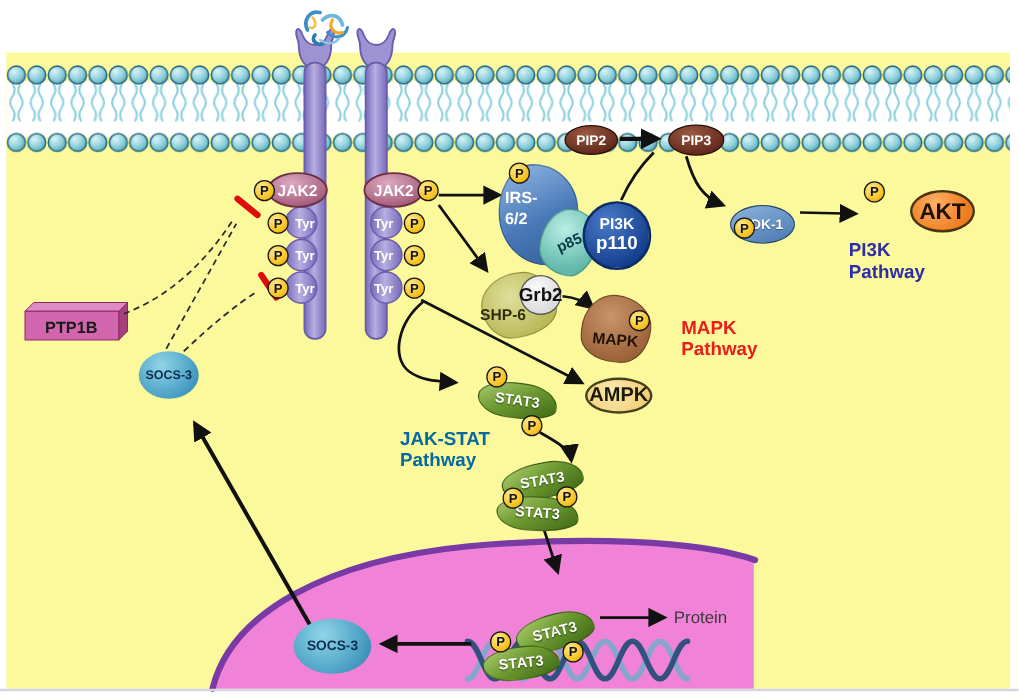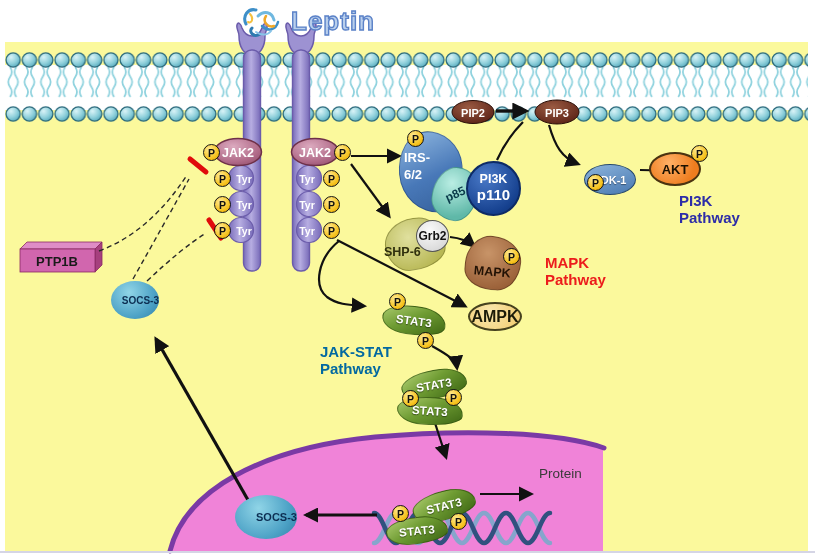--- a/index.html
+++ b/index.html
@@ -7,34 +7,34 @@
   .abs{position:absolute;}
   #cytoplasm{left:5px;top:42px;width:803px;height:509px;background:#fbf99c;}
   #membrane-svg{left:5px;top:52px;z-index:2;}
   #main-svg{left:0;top:0;z-index:3;pointer-events:none;}
   .blob{position:absolute;z-index:4;display:flex;align-items:center;justify-content:center;
         font-weight:bold;color:#fff;text-align:center;}
   .green{background:linear-gradient(150deg,#a9c96b 5%,#6f9c33 45%,#456f19 90%);
          border:1px solid rgba(40,70,10,.55);border-radius:55% 45% 60% 40% / 50% 60% 40% 55%;
          font-size:11.5px;text-shadow:0 1px 1px rgba(0,0,0,.45);letter-spacing:.3px;}
   .teal-oval{background:radial-gradient(circle at 38% 30%,#90d5e7,#4da2c6 62%,#2f7fa6);
-         border-radius:50%;color:#0c2e52;justify-content:flex-end;}
+         border-radius:50%;color:#0c2e52;}
   .p-badge{position:absolute;z-index:5;width:17px;height:17px;border-radius:50%;
          background:radial-gradient(circle at 35% 30%,#ffe990,#f6c21c 65%,#d99a08);
          border:1.6px solid #151515;box-sizing:border-box;display:flex;align-items:center;justify-content:center;
          font-size:10.5px;font-weight:bold;color:#111;}
   .pathway{position:absolute;z-index:6;font-weight:bold;font-size:15px;line-height:1.15;}
   .svgtxt{font-family:"Liberation Sans",sans-serif;font-weight:bold;}
   #leptin-title{left:291px;top:6px;z-index:6;font-size:26px;font-weight:bold;color:#b9cfec;
       -webkit-text-stroke:1.4px #5b82c8;letter-spacing:1px;}
   #irs-text{left:404px;top:150px;z-index:5;color:#fff;font-weight:bold;font-size:13px;line-height:1.3;}
   #pi3k-circle{left:466px;top:161px;width:55px;height:55px;border-radius:50%;flex-direction:column;
       background:radial-gradient(circle at 35% 28%,#4a7ac8,#16418f 72%,#0d2f6e);
       border:2px solid #0d2b66;box-sizing:border-box;font-size:12.5px;line-height:1.1;}
-  #protein-label{left:539px;top:466px;z-index:6;font-size:13.5px;color:#3a3a3a;}
+  #protein-label{left:539px;top:486px;z-index:6;font-size:13.5px;color:#3a3a3a;}
   .dimline{line-height:1.05;}
 </style>
 </head>
 <body>
 
 <div id="stage">
 
   <div id="cytoplasm" class="abs"></div>
 
   <svg id="membrane-svg" class="abs" width="803" height="70">
@@ -162,43 +162,42 @@
     <g fill="none" stroke-linecap="round">
       <path d="M8,22 C4,14 10,6 18,8" stroke="#3e8fc8" stroke-width="3"></path>
       <path d="M14,26 C10,30 16,36 22,32" stroke="#2f7ab0" stroke-width="3"></path>
       <path d="M20,14 C26,8 34,10 36,18" stroke="#6fb8e0" stroke-width="3"></path>
       <path d="M24,24 C30,30 38,28 40,20" stroke="#3e8fc8" stroke-width="2.5"></path>
       <path d="M28,14 C24,20 30,26 36,24" stroke="#f0a828" stroke-width="2.5"></path>
       <path d="M12,12 C16,16 14,22 10,20" stroke="#f4c040" stroke-width="2"></path>
       <path d="M18,30 C24,34 30,33 33,29" stroke="#88c4e8" stroke-width="2"></path>
     </g>
   </svg>
-  <div id="leptin-title" class="abs">Leptin</div>
 
   <div class="blob" style="left:399px;top:131px;width:62px;height:80px;background:linear-gradient(160deg,#85aeda 8%,#4878b8 55%,#35609a);border-radius:45% 55% 40% 60% / 50% 45% 55% 50%;transform:rotate(-5deg);border:1px solid rgba(20,50,100,.4)"></div>
   <div id="irs-text" class="abs dimline">
     <div>IRS-</div>
     <div>6/2</div>
   </div>
   <div class="blob" style="left:432px;top:167px;width:44px;height:52px;background:radial-gradient(circle at 40% 30%,#baeee4,#5fb8a8 75%);border-radius:50% 50% 45% 55% / 60% 40% 60% 40%;transform:rotate(8deg);border:1px solid rgba(20,90,80,.35)">
     <span style="transform:rotate(-32deg);color:#0a3a4a;font-size:12px">p85</span>
   </div>
   <div id="pi3k-circle" class="blob">
     <div>PI3K</div>
     <div style="font-size:15px">p110</div>
   </div>
   <div class="blob" style="left:584px;top:164px;width:52px;height:31px;border-radius:50%;background:linear-gradient(160deg,#8cb4dc,#4878b0);border:1.5px solid #24486e;box-sizing:border-box;font-size:11px;text-shadow:0 1px 1px rgba(0,0,0,.4)">
     <span>PDK-1</span>
   </div>
-  <div class="blob" style="left:649px;top:152px;width:52px;height:34px;border-radius:50%;background:radial-gradient(circle at 38% 30%,#ffb066,#ee7d1f 70%);border:2px solid #4a3310;box-sizing:border-box;color:#1a1000;font-size:13px">
+  <div class="blob" style="left:728px;top:152px;width:52px;height:34px;border-radius:50%;background:radial-gradient(circle at 38% 30%,#ffb066,#ee7d1f 70%);border:2px solid #4a3310;box-sizing:border-box;color:#1a1000;font-size:18px">
     <span>AKT</span>
   </div>
   <div class="blob" style="left:385px;top:218px;width:58px;height:50px;background:radial-gradient(circle at 40% 35%,#e0e09e,#b8b855 75%);border-radius:55% 45% 60% 40% / 50% 60% 40% 55%;transform:rotate(-8deg);border:1px solid rgba(90,90,20,.4)"></div>
   <div class="abs" style="left:384px;top:245px;z-index:5;color:#30300e;font-weight:bold;font-size:12.5px">SHP-6</div>
-  <div class="blob" style="left:416px;top:220px;width:33px;height:32px;border-radius:50%;background:radial-gradient(circle at 40% 32%,#fafafa,#d8d8d8 80%);border:1.5px solid #555;box-sizing:border-box;color:#111;font-size:12px">
+  <div class="blob" style="left:416px;top:220px;width:33px;height:32px;border-radius:50%;background:radial-gradient(circle at 40% 32%,#fafafa,#d8d8d8 80%);border:1.5px solid #555;box-sizing:border-box;color:#111;font-size:15px">
     <span>Grb2</span>
   </div>
   <div class="blob" style="left:465px;top:236px;width:56px;height:54px;background:radial-gradient(circle at 40% 32%,#c89468,#9a6038 78%);border-radius:50% 60% 45% 55% / 60% 50% 60% 40%;transform:rotate(5deg);border:1px solid rgba(70,40,15,.5);color:#221205;font-size:12.5px;align-items:flex-end;padding-bottom:10px;box-sizing:border-box;text-shadow:none">
     <span>MAPK</span>
   </div>
   <div class="blob" style="left:468px;top:302px;width:54px;height:29px;border-radius:50%;background:radial-gradient(circle at 40% 32%,#fae8ae,#f2cf78 80%);border:2px solid #46421e;box-sizing:border-box;color:#1a1a08;font-size:16px">
     <span>AMPK</span>
   </div>
 
   <div class="blob green" style="left:382px;top:306px;width:62px;height:27px;transform:rotate(8deg)">

